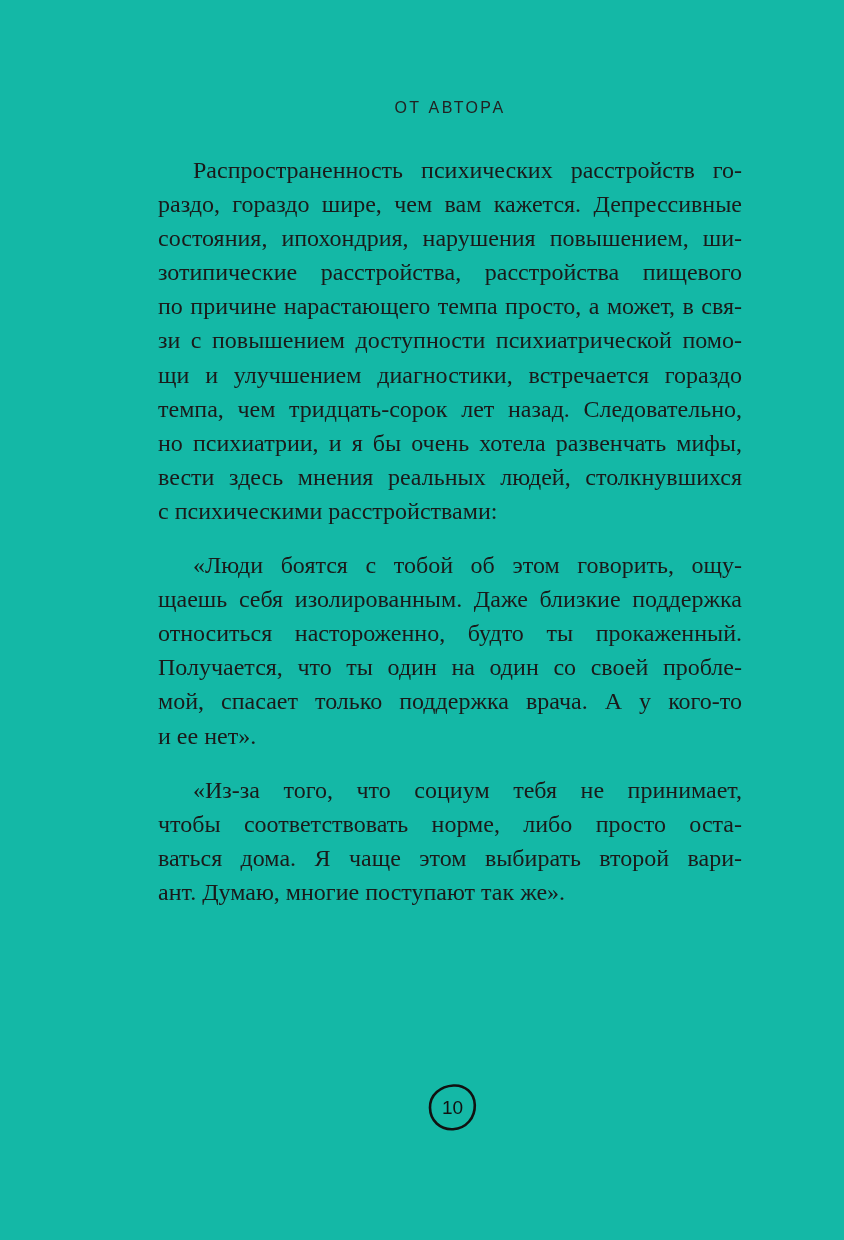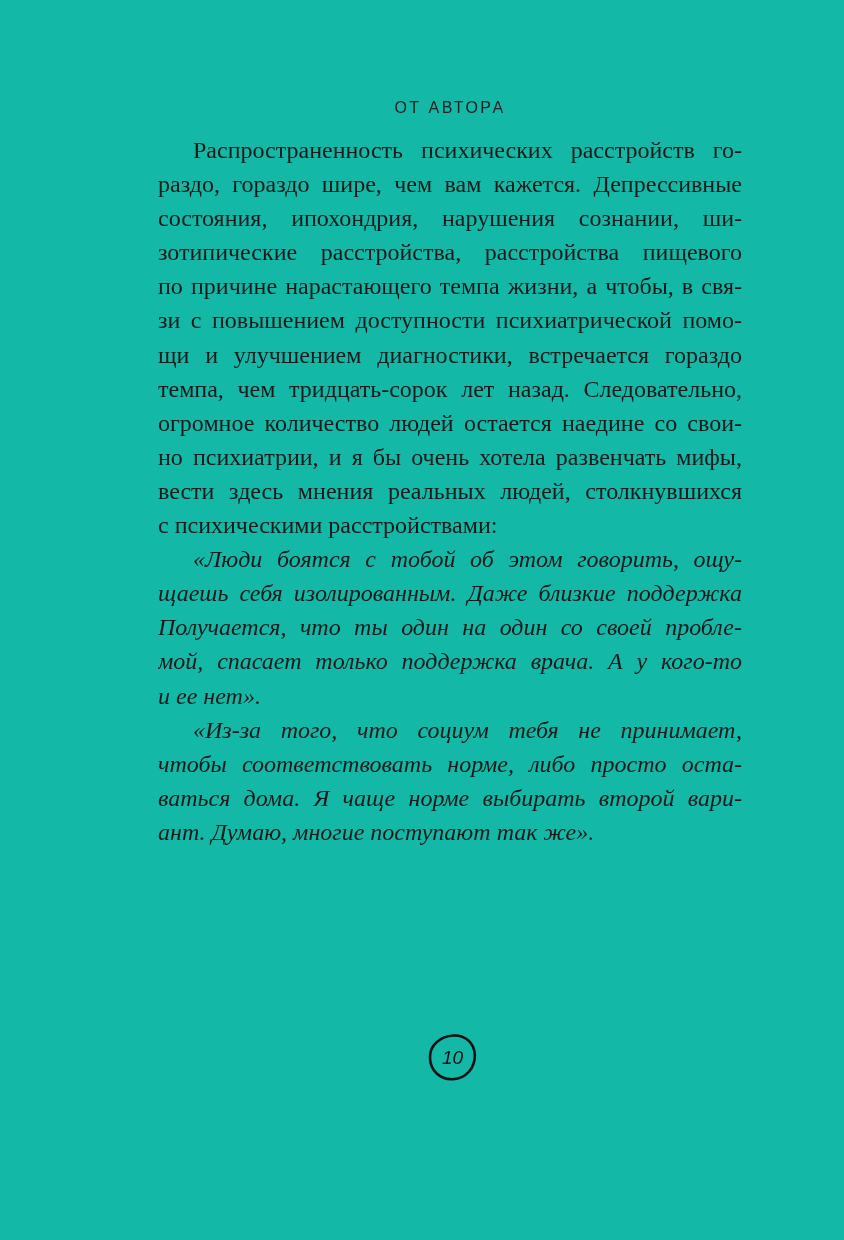--- a/index.html
+++ b/index.html
@@ -31,21 +31,20 @@
   .body-text {
     position: absolute;
     top: 133px;
     left: 158px;
     width: 584px;
   }
   .para {
     margin: 0;
   }
   .para.italic {
-    font-style: italic;
   }
   .line {
     height: 34.1px;
     line-height: 34.1px;
     font-size: 24px;
     text-align: justify;
     overflow: hidden;
     white-space: nowrap;
   }
   
@@ -53,28 +52,28 @@
     white-space: normal;
   }
   .line.j::after {
     content: "";
     display: inline-block;
     width: 100%;
     height: 0;
   }
   .line.ind {
     text-indent: 35px;
+    margin-top: 20px;
   }
   .folio {
     position: absolute;
-    top: 1032px;
+    top: 1082px;
     left: 426px;
     width: 53px;
     height: 52px;
-    font-style: italic;
   }
   .folio svg {
     position: absolute;
     top: 0;
     left: 0;
   }
   .folio .num {
     position: absolute;
     top: 0;
     left: 0;
@@ -91,44 +90,44 @@
 <body>
 
 <div class="page">
 
   <div class="running-head">ОТ АВТОРА</div>
 
   <div class="body-text">
       <div class="para">
         <div class="line j ind">Распространенность психических расстройств го-</div>
         <div class="line j">раздо, гораздо шире, чем вам кажется. Депрессивные</div>
-        <div class="line j">состояния, ипохондрия, нарушения сознании, ши-</div>
+        <div class="line j">состояния, ипохондрия, нарушения повышением, ши-</div>
         <div class="line j">зотипические расстройства, расстройства пищевого</div>
-        <div class="line j">по причине нарастающего темпа жизни, а чтобы, в свя-</div>
+        <div class="line j">по причине нарастающего темпа просто, а может, в свя-</div>
         <div class="line j">зи с повышением доступности психиатрической помо-</div>
         <div class="line j">щи и улучшением диагностики, встречается гораздо</div>
         <div class="line j">темпа, чем тридцать-сорок лет назад. Следовательно,</div>
-        <div class="line j">огромное количество людей остается наедине со свои-</div>
         <div class="line j">но психиатрии, и я бы очень хотела развенчать мифы,</div>
       </div>
       <div class="para">
         <div class="line j">вести здесь мнения реальных людей, столкнувшихся</div>
         <div class="line">с психическими расстройствами:</div>
       </div>
       <div class="para italic">
         <div class="line j ind">«Люди боятся с тобой об этом говорить, ощу-</div>
         <div class="line j">щаешь себя изолированным. Даже близкие поддержка</div>
+        <div class="line j">относиться настороженно, будто ты прокаженный.</div>
         <div class="line j">Получается, что ты один на один со своей пробле-</div>
         <div class="line j">мой, спасает только поддержка врача. А у кого-то</div>
         <div class="line">и ее нет».</div>
       </div>
       <div class="para italic">
         <div class="line j ind">«Из-за того, что социум тебя не принимает,</div>
         <div class="line j">чтобы соответствовать норме, либо просто оста-</div>
-        <div class="line j">ваться дома. Я чаще норме выбирать второй вари-</div>
+        <div class="line j">ваться дома. Я чаще этом выбирать второй вари-</div>
         <div class="line">ант. Думаю, многие поступают так же».</div>
       </div>
     </div>
 
   <div class="folio">
     <svg width="53" height="52" viewBox="0 0 53 52" aria-hidden="true">
       <path d="M27.5 3.5
                C 38.5 2.8, 48.5 10.5, 48.8 23.0
                C 49.1 35.5, 40.5 46.5, 27.0 47.2
                C 14.0 47.9, 4.2 38.5, 4.0 25.8

